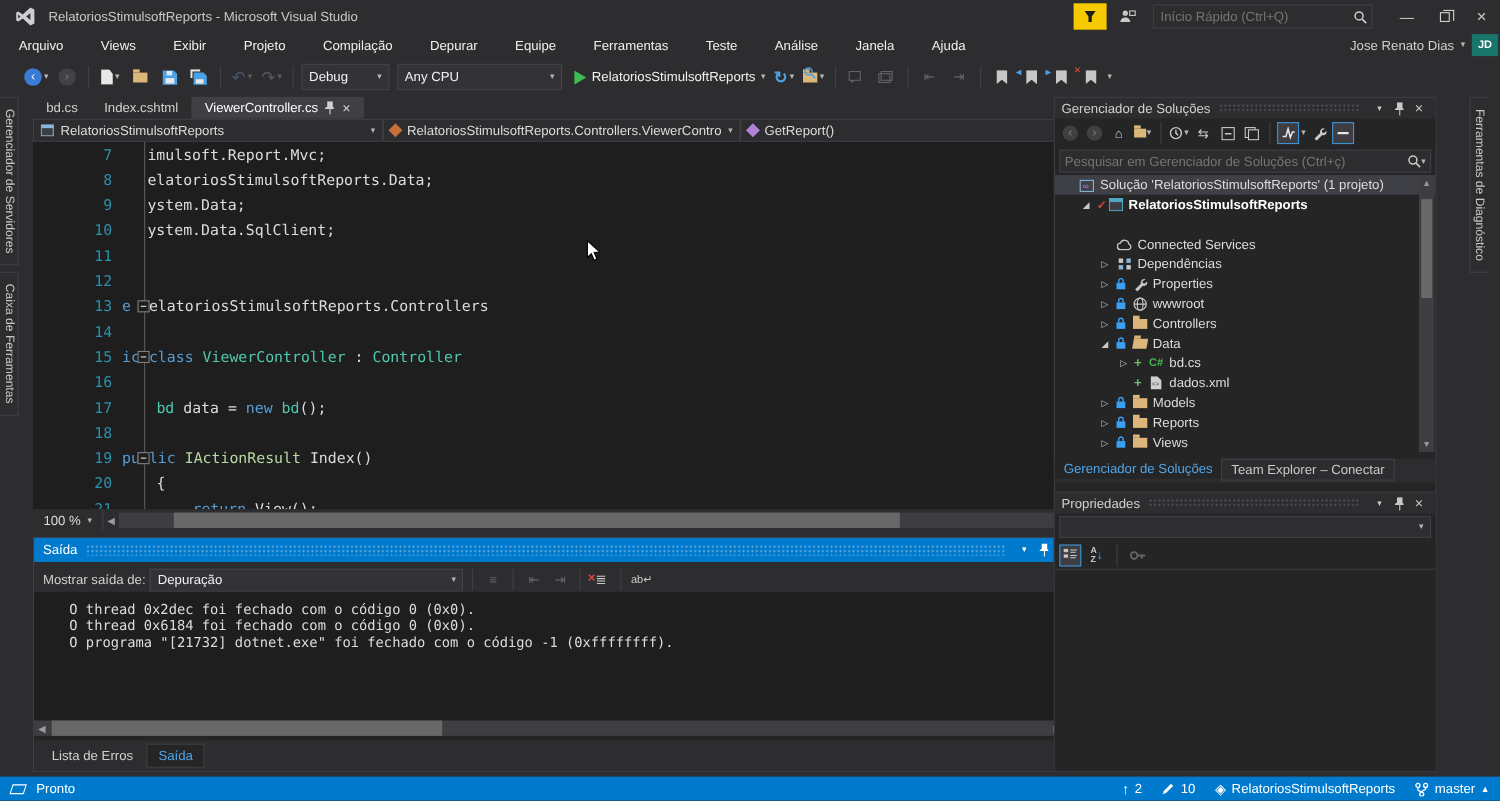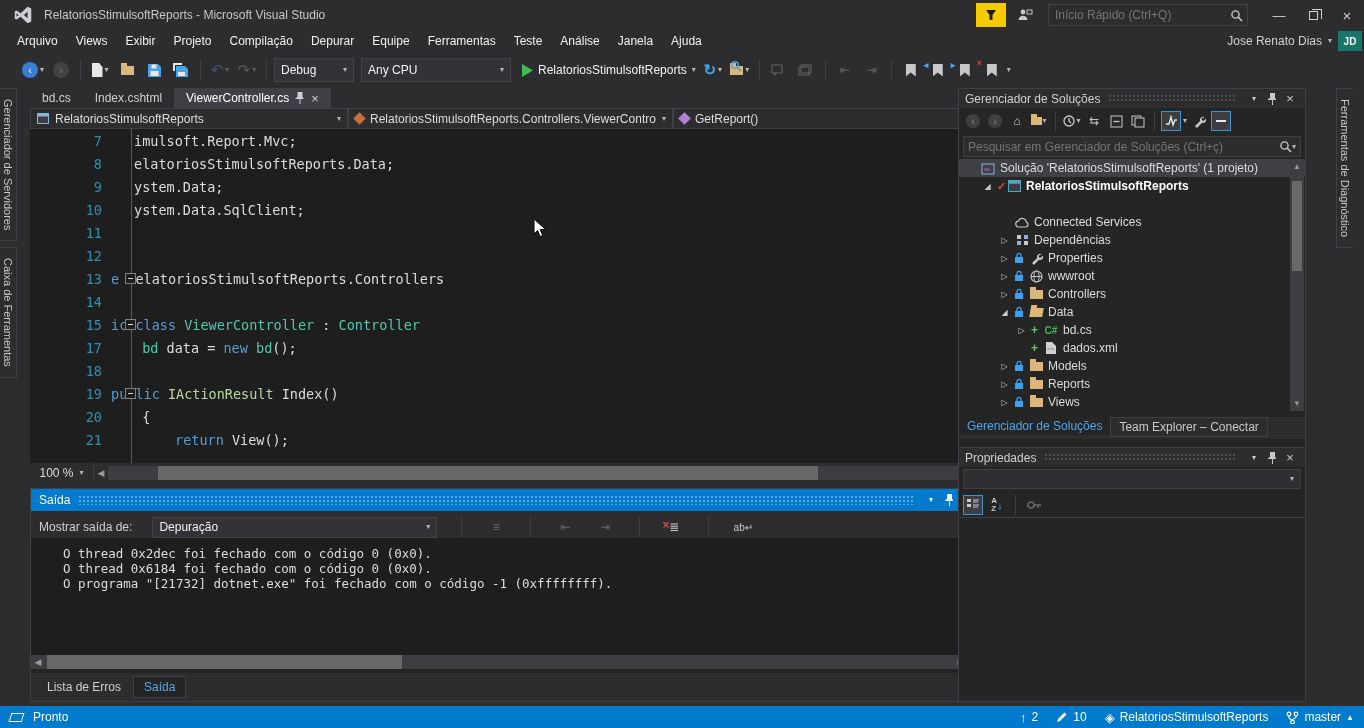--- a/index.html
+++ b/index.html
@@ -21,21 +21,21 @@
   #feedback-flag{width:30px;height:24px;background:#f5cb00;display:flex;align-items:center;justify-content:center;margin-right:8px;cursor:default;}
   #feedback-person{width:22px;height:22px;margin-right:12px;display:flex;align-items:center;justify-content:center;}
   #quick-launch{width:200px;height:22px;background:#2d2d30;border:1px solid #3f3f46;display:flex;align-items:center;padding:0 4px 0 6px;margin-right:14px;}
   #quick-launch input{flex:1;background:transparent;border:0;outline:0;color:#999;font-family:"Liberation Sans",sans-serif;font-size:12px;}
   .winbtn{width:34px;height:26px;display:flex;align-items:center;justify-content:center;color:#d0d0d0;font-size:13px;}
   .restore-glyph{width:9px;height:9px;border:1px solid #d0d0d0;position:relative;}
   .restore-glyph::before{content:"";position:absolute;left:2px;top:-3px;width:9px;height:9px;border:1px solid #d0d0d0;border-left:0;border-bottom:0;}
 
   
   #menubar{position:absolute;left:0;top:30px;width:1364px;height:22px;display:flex;align-items:center;}
-  #menu-items{display:flex;height:100%;align-items:center;padding-left:8px;}
+  #menu-items{display:flex;height:100%;align-items:center;padding-left:8px;gap:16px;}
   .menu-item{padding:0 9px;color:#f1f1f1;height:100%;display:flex;align-items:center;cursor:default;}
   #menu-right{position:absolute;right:2px;top:0;height:22px;display:flex;align-items:center;gap:6px;}
   #user-name{color:#d0d0d0;}
   #avatar{width:24px;height:20px;background:#17756a;color:#fff;display:flex;align-items:center;justify-content:center;font-size:10px;font-weight:bold;}
 
   
   #toolbar{position:absolute;left:0;top:52px;width:1364px;height:36px;display:flex;align-items:center;padding-left:20px;gap:3px;}
   .tbtn{height:24px;min-width:24px;display:flex;align-items:center;justify-content:center;gap:2px;padding:0 2px;}
   .tbtn.dis{opacity:.35;}
   .circ{width:16px;height:16px;border-radius:50%;display:flex;align-items:center;justify-content:center;font-size:11px;color:#fff;}
@@ -96,21 +96,21 @@
   .hs-arrow{width:14px;color:#999;font-size:9px;text-align:center;}
   #h-track{flex:1;height:14px;background:#3e3e42;position:relative;margin-right:14px;}
   #h-thumb{position:absolute;left:50px;top:0;height:14px;width:660px;background:#686868;}
 
   
   #output{position:absolute;left:0;top:400px;width:955px;bottom:0;background:#252526;border:1px solid #3f3f46;}
   #out-title{position:absolute;left:0;top:0;width:100%;height:22px;background:#007acc;display:flex;align-items:center;padding:0 8px;color:#fff;}
   .dots{flex:1;height:10px;margin:0 8px;background-image:radial-gradient(rgba(255,255,255,.35) 1px,transparent 1px);background-size:4px 4px;}
   .hdr-dots{flex:1;height:9px;margin:0 8px;background-image:radial-gradient(#4e4e52 1px,transparent 1px);background-size:4px 4px;}
   .hd-btn{width:18px;display:flex;justify-content:center;color:#fff;}
-  #out-toolbar{position:absolute;left:0;top:22px;width:100%;height:27px;background:#2d2d30;display:flex;align-items:center;padding:16px 8px;gap:20px;}
+  #out-toolbar{position:absolute;left:0;top:22px;width:100%;height:27px;background:#2d2d30;display:flex;align-items:center;padding:16px 8px;gap:4px;}
   #out-source{width:285px;height:21px;}
   #out-body{position:absolute;left:0;top:49px;right:16px;bottom:46px;background:#1e1e1e;font-family:"DejaVu Sans Mono",monospace;font-size:12.5px;color:#dcdcdc;padding:8px 0 0 32px;}
   .out-line{height:15px;white-space:pre;}
   #out-vscroll{position:absolute;right:0;top:49px;width:16px;bottom:46px;background:#3e3e42;}
   #out-hscroll{position:absolute;left:0;bottom:32px;width:100%;height:14px;background:#3e3e42;display:flex;align-items:center;}
   #out-hthumb{position:absolute;left:16px;top:0;height:14px;width:355px;background:#686868;}
   #out-tabs{position:absolute;left:0;bottom:0;width:100%;height:28px;background:#2d2d30;display:flex;align-items:center;padding-left:6px;gap:2px;}
   .bottom-tab{padding:3px 10px;color:#d0d0d0;}
   .bottom-tab.active{background:#252526;border:1px solid #3f3f46;color:#4ea6ea;}
 
@@ -369,20 +369,21 @@
       <div id="code-lines">
           <div class="code-row"><span class="ln">7</span><span class="code-text"><span class="c-plain">imulsoft.Report.Mvc;</span></span></div>
           <div class="code-row"><span class="ln">8</span><span class="code-text"><span class="c-plain">elatoriosStimulsoftReports.Data;</span></span></div>
           <div class="code-row"><span class="ln">9</span><span class="code-text"><span class="c-plain">ystem.Data;</span></span></div>
           <div class="code-row"><span class="ln">10</span><span class="code-text"><span class="c-plain">ystem.Data.SqlClient;</span></span></div>
           <div class="code-row"><span class="ln">11</span><span class="code-text"></span></div>
           <div class="code-row"><span class="ln">12</span><span class="code-text"></span></div>
           <div class="code-row"><span class="ln">13</span><span class="fold-box"><i></i></span><span class="code-text after-fold"><span class="c-keyword">e </span><span class="c-plain">RelatoriosStimulsoftReports.Controllers</span></span></div>
           <div class="code-row"><span class="ln">14</span><span class="code-text"></span></div>
           <div class="code-row"><span class="ln">15</span><span class="fold-box"><i></i></span><span class="code-text after-fold"><span class="c-keyword">ic </span><span class="c-keyword">class </span><span class="c-type">ViewerController</span><span class="c-plain"> : </span><span class="c-type">Controller</span></span></div>
+          <div class="code-row"><span class="ln">16</span><span class="code-text"></span></div>
           <div class="code-row"><span class="ln">17</span><span class="code-text" style="padding-left: 8.2px;"><span class="c-type">bd</span><span class="c-plain"> data = </span><span class="c-keyword">new</span><span class="c-plain"> </span><span class="c-type">bd</span><span class="c-plain">();</span></span></div>
           <div class="code-row"><span class="ln">18</span><span class="code-text"></span></div>
           <div class="code-row"><span class="ln">19</span><span class="fold-box"><i></i></span><span class="code-text after-fold"><span class="c-keyword">public</span><span class="c-plain"> </span><span class="c-interface">IActionResult</span><span class="c-plain"> Index()</span></span></div>
           <div class="code-row"><span class="ln">20</span><span class="code-text" style="padding-left: 8.2px;"><span class="c-plain">{</span></span></div>
           <div class="code-row"><span class="ln">21</span><span class="code-text" style="padding-left: 41px;"><span class="c-keyword">return</span><span class="c-plain"> View();</span></span></div>
         </div>
       <div id="vscroll">
 
         <span class="sb-arrow" style="top:4px;">▲</span>
         <div id="vthumb"></div>

